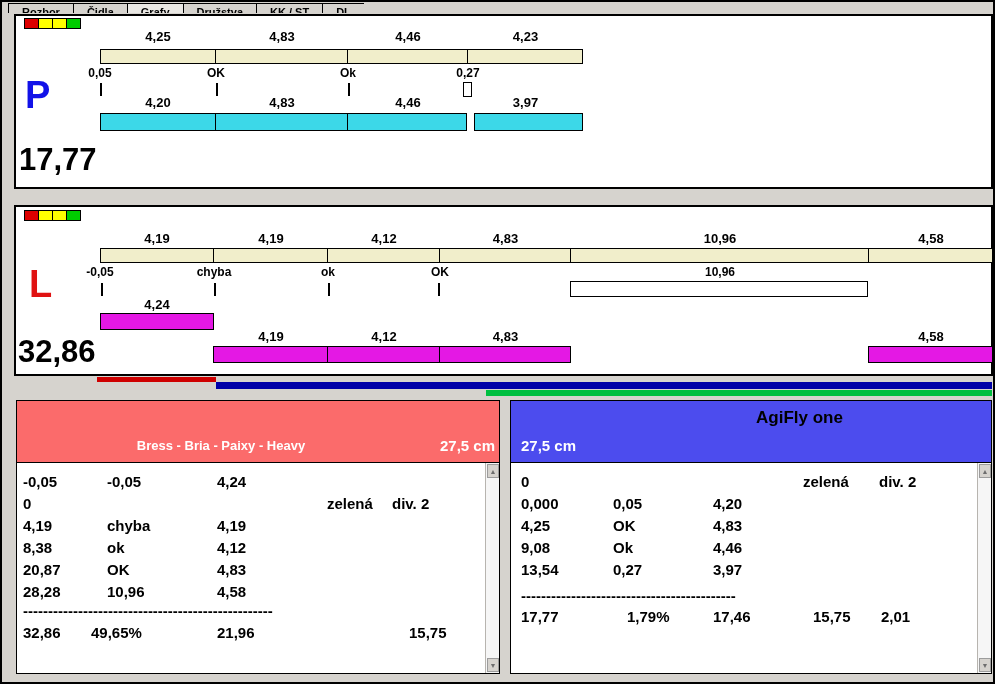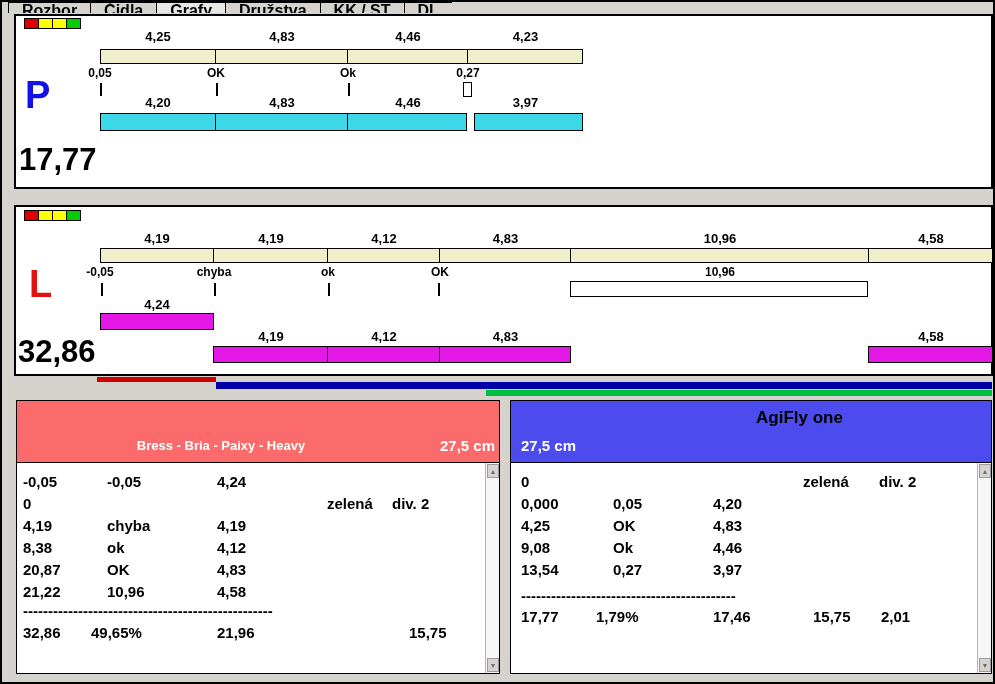--- a/index.html
+++ b/index.html
@@ -3,21 +3,21 @@
 <meta charset="utf-8">
 <style>
   * { margin:0; padding:0; box-sizing:border-box; }
   html,body { width:995px; height:684px; overflow:hidden; }
   body { font-family:"Liberation Sans", sans-serif; background:#9a9a9a; }
   .window { position:relative; width:995px; height:684px; background:var(--window_bg); border:2px solid #000; overflow:hidden; }
   .abs { position:absolute; }
 
   
   .tabstrip { position:absolute; left:6px; top:0; height:11px; overflow:hidden; white-space:nowrap; }
-  .tab { display:inline-block; margin-top:-4px; padding:0 13px; height:17px; line-height:16px; font-size:16px; font-weight:700; color:#000; background:var(--window_bg); border:1px solid #000; margin-right:-1px; }
+  .tab { display:inline-block; margin-top:-4px; padding:0 13px; height:17px; line-height:16px; font-size:11px; font-weight:700; color:#000; background:var(--window_bg); border:1px solid #000; margin-right:-1px; }
   .tab.active { background:#e9e7e3; }
 
   
   .panel { position:absolute; background:#fff; border:2px solid #000; }
   .sq { position:absolute; width:15px; height:11px; border:1px solid #000; }
   .c-ired { background:var(--indicator_red); }
   .c-iyellow { background:var(--indicator_yellow); }
   .c-igreen { background:var(--indicator_green); }
   .val { position:absolute; font-size:13px; font-weight:700; text-align:center; white-space:nowrap; color:#000; }
   .lbl { position:absolute; font-size:12px; font-weight:700; text-align:center; white-space:nowrap; color:#000; }
@@ -190,21 +190,21 @@
         <span class="cell" style="left:6px">8,38</span>
         <span class="cell" style="left:90px">ok</span>
         <span class="cell" style="left:200px">4,12</span>
       </div>
       <div class="trow" style="top:98px">
         <span class="cell" style="left:6px">20,87</span>
         <span class="cell" style="left:90px">OK</span>
         <span class="cell" style="left:200px">4,83</span>
       </div>
       <div class="trow" style="top:120px">
-        <span class="cell" style="left:6px">21,22</span>
+        <span class="cell" style="left:6px">28,28</span>
         <span class="cell" style="left:90px">10,96</span>
         <span class="cell" style="left:200px">4,58</span>
       </div>
       <div class="trow" style="top:139px">
         <span class="cell" style="left:6px">--------------------------------------------------</span>
       </div>
       <div class="trow" style="top:161px">
         <span class="cell" style="left:6px">32,86</span>
         <span class="cell" style="left:74px">49,65%</span>
         <span class="cell" style="left:200px">21,96</span>
@@ -246,21 +246,21 @@
       <div class="trow" style="top:98px">
         <span class="cell" style="left:10px">13,54</span>
         <span class="cell" style="left:102px">0,27</span>
         <span class="cell" style="left:202px">3,97</span>
       </div>
       <div class="trow" style="top:124px">
         <span class="cell" style="left:10px">-------------------------------------------</span>
       </div>
       <div class="trow" style="top:145px">
         <span class="cell" style="left:10px">17,77</span>
-        <span class="cell" style="left:85px">1,79%</span>
+        <span class="cell" style="left:116px">1,79%</span>
         <span class="cell" style="left:202px">17,46</span>
         <span class="cell" style="left:302px">15,75</span>
         <span class="cell" style="left:370px">2,01</span>
       </div>
       <div class="sbar">
         <div class="sb-btn sb-up">▲</div>
         <div class="sb-btn sb-down">▼</div>
       </div>
     </div>
   </div>

